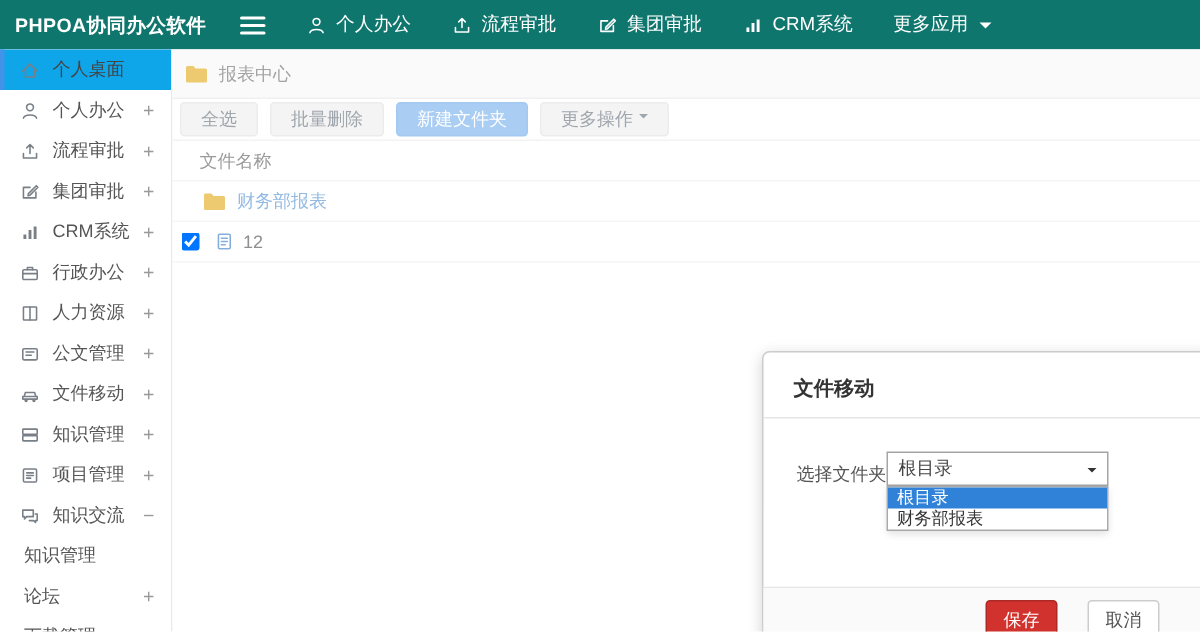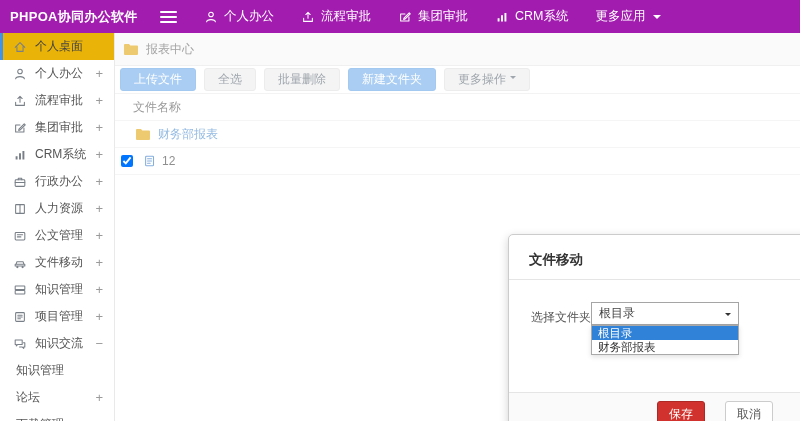--- a/index.html
+++ b/index.html
@@ -6,36 +6,36 @@
   html,body { margin:0; padding:0; }
   body {
     width:800px; height:421px; position:relative; overflow:hidden;
     font-family:"Liberation Sans", sans-serif; background:#fff;
   }
   .icn { width:14px; height:14px; display:block; }
   .icn path, .icn rect, .icn circle { fill:none; stroke:currentColor; stroke-width:1.2; stroke-linecap:round; stroke-linejoin:round; }
   .icn .fill { fill:currentColor; stroke:none; }
 
   
-  .navbar { position:absolute; top:0; left:0; right:0; height:33px; background:#a21caf; display:flex; align-items:center; color:#fff; }
+  .navbar { position:absolute; top:0; left:0; right:0; height:33px; background:#0f766e; display:flex; align-items:center; color:#fff; }
   .logo { margin-left:10px; width:150px; font-size:13px; font-weight:bold; letter-spacing:.3px; }
   .hamburger { width:17px; height:12px; display:flex; flex-direction:column; justify-content:space-between; cursor:pointer; }
   .hamburger span { display:block; height:2px; background:#fff; border-radius:1px; }
   .nav-item { display:flex; align-items:center; margin-left:27px; font-size:12.5px; cursor:pointer; white-space:nowrap; }
   .nav-item .icn { margin-right:6px; }
   .caret-down { width:0; height:0; border:4px solid transparent; border-top-color:#fff; margin-left:8px; margin-top:4px; }
 
   
   .sidebar { position:absolute; top:33px; left:0; width:115px; bottom:0; background:#fff; border-right:1px solid #e9e9e9; }
   .side-item { height:27px; display:flex; align-items:center; font-size:12px; color:#555; position:relative; cursor:pointer; }
   .side-item .icn { margin-left:13px; color:#787f87; flex:0 0 14px; }
   .side-item .lbl { margin-left:8px; white-space:nowrap; }
   .side-item.sub .lbl { margin-left:16px; }
   .side-item .expand { position:absolute; right:11px; color:#9a9a9a; font-size:13px; }
-  .side-item.active { background:#eab308; border-left:3px solid #4193e8; }
+  .side-item.active { background:#0ea5e9; border-left:3px solid #4193e8; }
   .side-item.active .icn { margin-left:10px; }
   .side-item.active .lbl { color:#444; }
 
   
   .main { position:absolute; left:115px; right:0; top:33px; bottom:0; background:#fff; }
   .breadcrumb { height:33px; background:#fafafa; border-bottom:1px solid #f0f0f0; display:flex; align-items:center; }
   .breadcrumb .lbl { margin-left:7px; font-size:12px; color:#a3a3a3; }
   .folder-svg { width:16px; height:13px; display:block; }
 
   .toolbar { height:27px; padding-left:5px; display:flex; align-items:center; }
@@ -221,21 +221,20 @@
 <div class="main">
 
   <div class="breadcrumb">
     <svg class="folder-svg" viewBox="0 0 16 13" style="margin-left:8px">
       <path fill="#edc96f" d="M1 2 a1 1 0 0 1 1-1 H6 l1.3 1.6 H14 a1 1 0 0 1 1 1 V11 a1 1 0 0 1 -1 1 H2 a1 1 0 0 1 -1-1 Z"></path>
     </svg>
     <span class="lbl">报表中心</span>
   </div>
 
   <div class="toolbar">
-    <button class="btn primary">上传文件</button>
     <button class="btn default">全选</button>
     <button class="btn default">批量删除</button>
     <button class="btn primary">新建文件夹</button>
     <button class="btn default"><span>更多操作</span><span class="btn-caret"></span></button>
   </div>
 
   <div class="file-table">
     <div class="trow head">
       <span>文件名称</span>
     </div>

